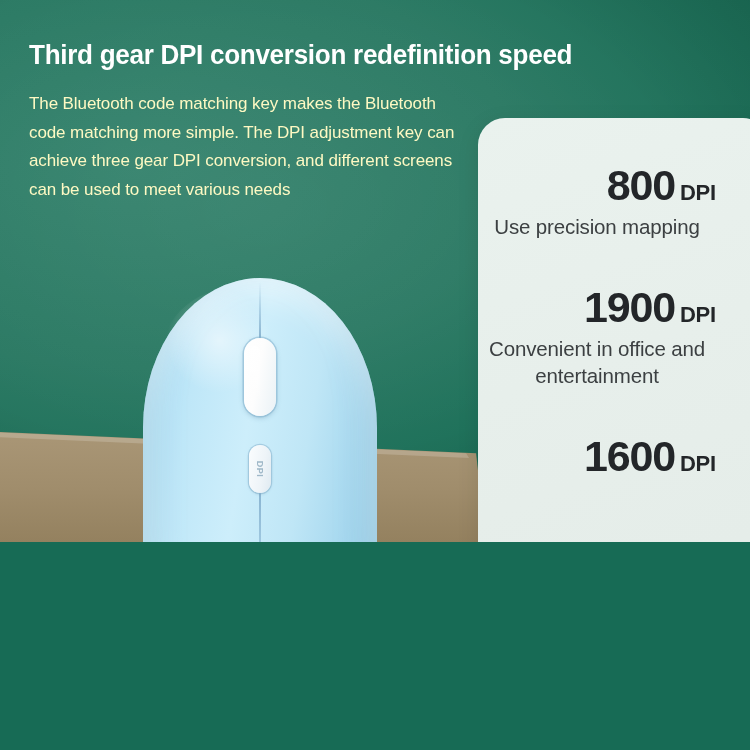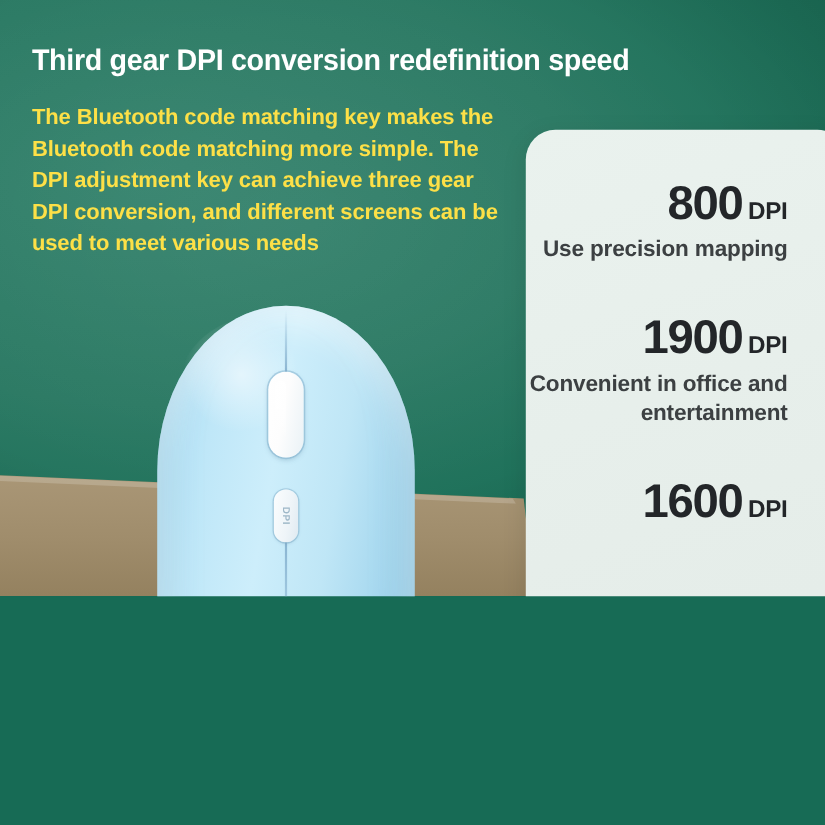--- a/index.html
+++ b/index.html
@@ -110,22 +110,22 @@
   .headline{
     position:absolute;left:29px;top:22px;width:700px;
     color:#ffffff;
     font-size:27px;font-weight:700;
     letter-spacing:-.3px;
     white-space:nowrap;
     transform:scaleX(.965);transform-origin:left center;
   }
   .body-copy{
     position:absolute;left:29px;top:73px;width:430px;
-    color:#fde047;
-    font-size:20px;font-weight:700;line-height:28.6px;
+    color:#fef9c3;
+    font-size:17px;font-weight:400;line-height:28.6px;
     letter-spacing:-.1px;
   }
 
   
   .spec-card{
     position:absolute;left:478px;top:118px;width:292px;height:527px;
     background:linear-gradient(160deg,#eaf2ee 0%,#e7efeb 45%,#e4ece8 100%);
     border-radius:27px;
     box-shadow:0 6px 22px rgba(0,0,0,.10);
   }
@@ -142,22 +142,22 @@
   .spec-number{
     font-size:43px;font-weight:700;
     color:#232629;letter-spacing:-1.2px;line-height:1.02;
   }
   .spec-unit{
     font-size:22px;font-weight:700;
     color:#232629;letter-spacing:-.2px;
   }
   .spec-desc{
     margin-top:5px;
-    font-size:20.5px;font-weight:700;line-height:27px;
-    color:#3c4042;letter-spacing:-.15px;
+    font-size:20.5px;font-weight:400;line-height:27px;
+    color:#3c4042;letter-spacing:-.15px;text-align:center;
   }
 </style>
 </head>
 <body>
 
 <div id="stage">
 
   <div class="backdrop"></div>
   <div class="backdrop-vignette"></div>
 

